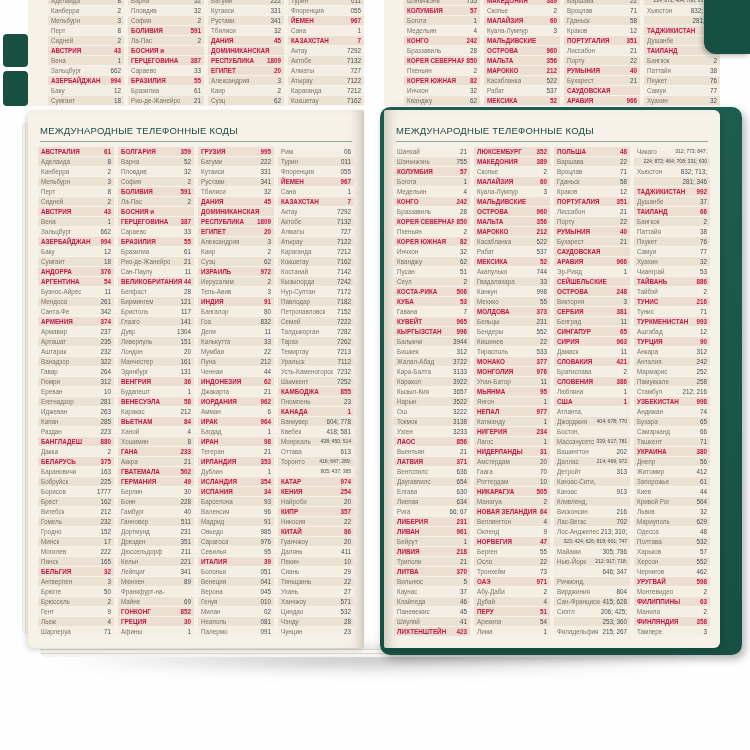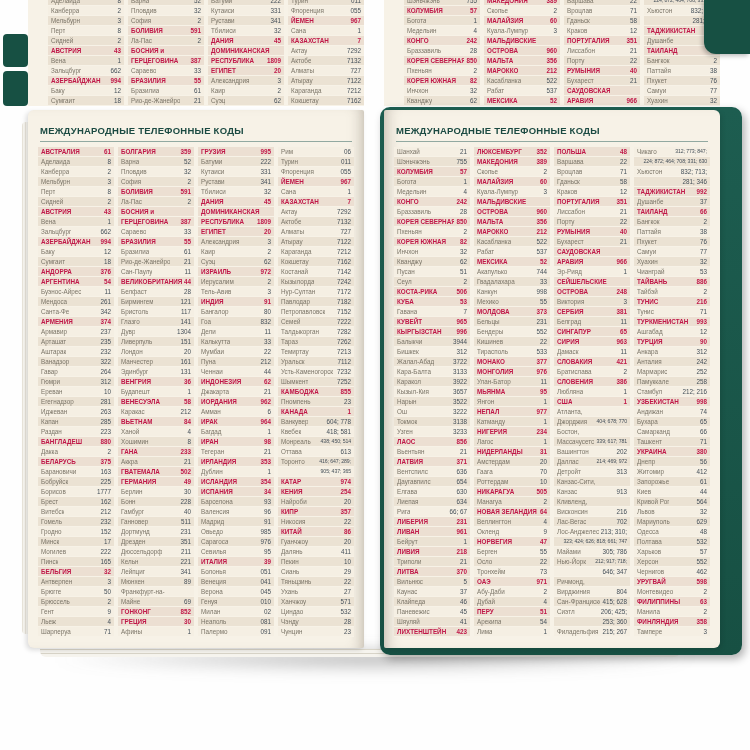--- a/index.html
+++ b/index.html
@@ -30,21 +30,21 @@
                 background:radial-gradient(ellipse at center,rgba(70,70,70,.4),rgba(0,0,0,0) 72%);
                 filter:blur(7px);}
 
   
   .page{top:110px;width:336px;height:538px;background:var(--page_bg);z-index:3;box-sizing:border-box;}
   .page-left{left:28px;border-radius:6px 2px 2px 6px;
              box-shadow:-2px 2px 5px rgba(0,0,0,.14),inset -12px 0 16px -12px rgba(70,55,40,.4);}
   .page-right{left:384px;border-radius:2px 6px 6px 2px;
               box-shadow:2px 2px 5px rgba(0,0,0,.10),inset 12px 0 16px -12px rgba(70,55,40,.4);}
   .page-head{padding:15px 12px 0 12px;}
-  .page-title{font-size:9.5px;font-weight:bold;color:var(--teal);letter-spacing:.25px;}
+  .page-title{font-size:9.5px;font-weight:normal;color:var(--teal);letter-spacing:.25px;}
   .head-rule{margin-top:5px;border-bottom:1px solid #92a9a1;height:0;}
 
   
   .cols{display:flex;gap:4px;padding:5px 10px 0 10px;}
   .col{width:76px;flex:0 0 76px;}
   .row{height:10px;line-height:9px;display:flex;justify-content:space-between;align-items:center;
        padding:0 3px;box-sizing:border-box;border-bottom:1px solid var(--page_bg);overflow:hidden;
        font-size:6.3px;color:var(--city);background:var(--light);}
   .row.odd{background:var(--stripe);}
   .row.country{background:var(--country_bg);color:var(--accent);font-weight:bold;}

